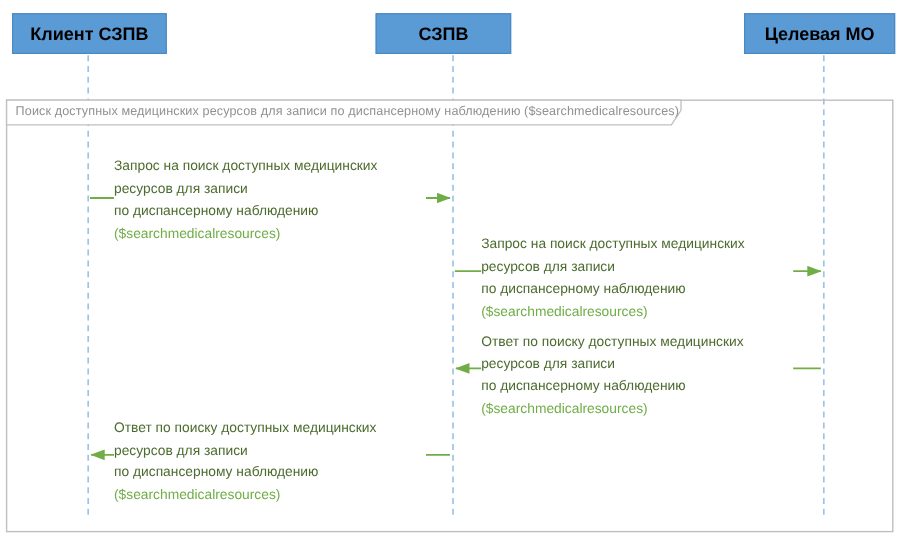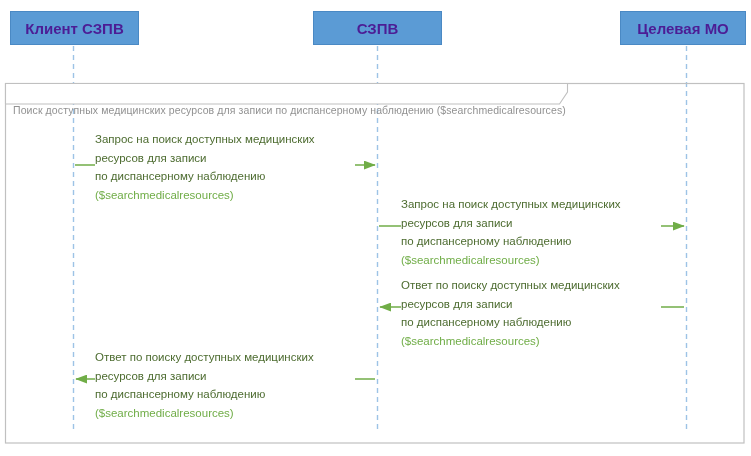--- a/index.html
+++ b/index.html
@@ -3,31 +3,31 @@
 <meta charset="utf-8">
 <style>
   html,body{margin:0;padding:0;background:#ffffff;}
   .stage{
     position:relative;width:751px;height:456px;background:#ffffff;
     font-family:"Liberation Sans", sans-serif;overflow:hidden;
   }
   svg.canvas{position:absolute;left:0;top:0;z-index:1;}
   .actor{
     position:absolute;top:11px;height:34px;box-sizing:border-box;
-    background:#5B9BD5;border:1px solid #4A89C4;color:#4c1d95;
+    background:#5B9BD5;border:1px solid #4A89C4;color:#000000;
     font-weight:bold;font-size:15px;
     display:flex;align-items:center;justify-content:center;
     z-index:4;
   }
   .actor-client{left:10px;width:129px;}
-  .actor-szpv{left:313px;width:129px;}
+  .actor-szpv{left:313px;width:113px;}
   .actor-target{left:620px;width:126px;}
   .frame-title{
     position:absolute;left:13px;top:87px;z-index:3;
-    font-size:10.5px;color:#919191;white-space:nowrap;letter-spacing:0.1px;margin-top:17px;
+    font-size:10.5px;color:#919191;white-space:nowrap;letter-spacing:0.1px;
   }
   .msg{
     position:absolute;width:260px;text-align:left;z-index:2;
     font-size:11.5px;line-height:18.5px;color:#4C6B2F;background:#ffffff;
   }
   .msg span{display:block;}
   .msg .op{color:#70AD47;}
   .msg-1{left:95px;top:130px;}
   .msg-2{left:401px;top:195px;}
   .msg-3{left:401px;top:276px;}

